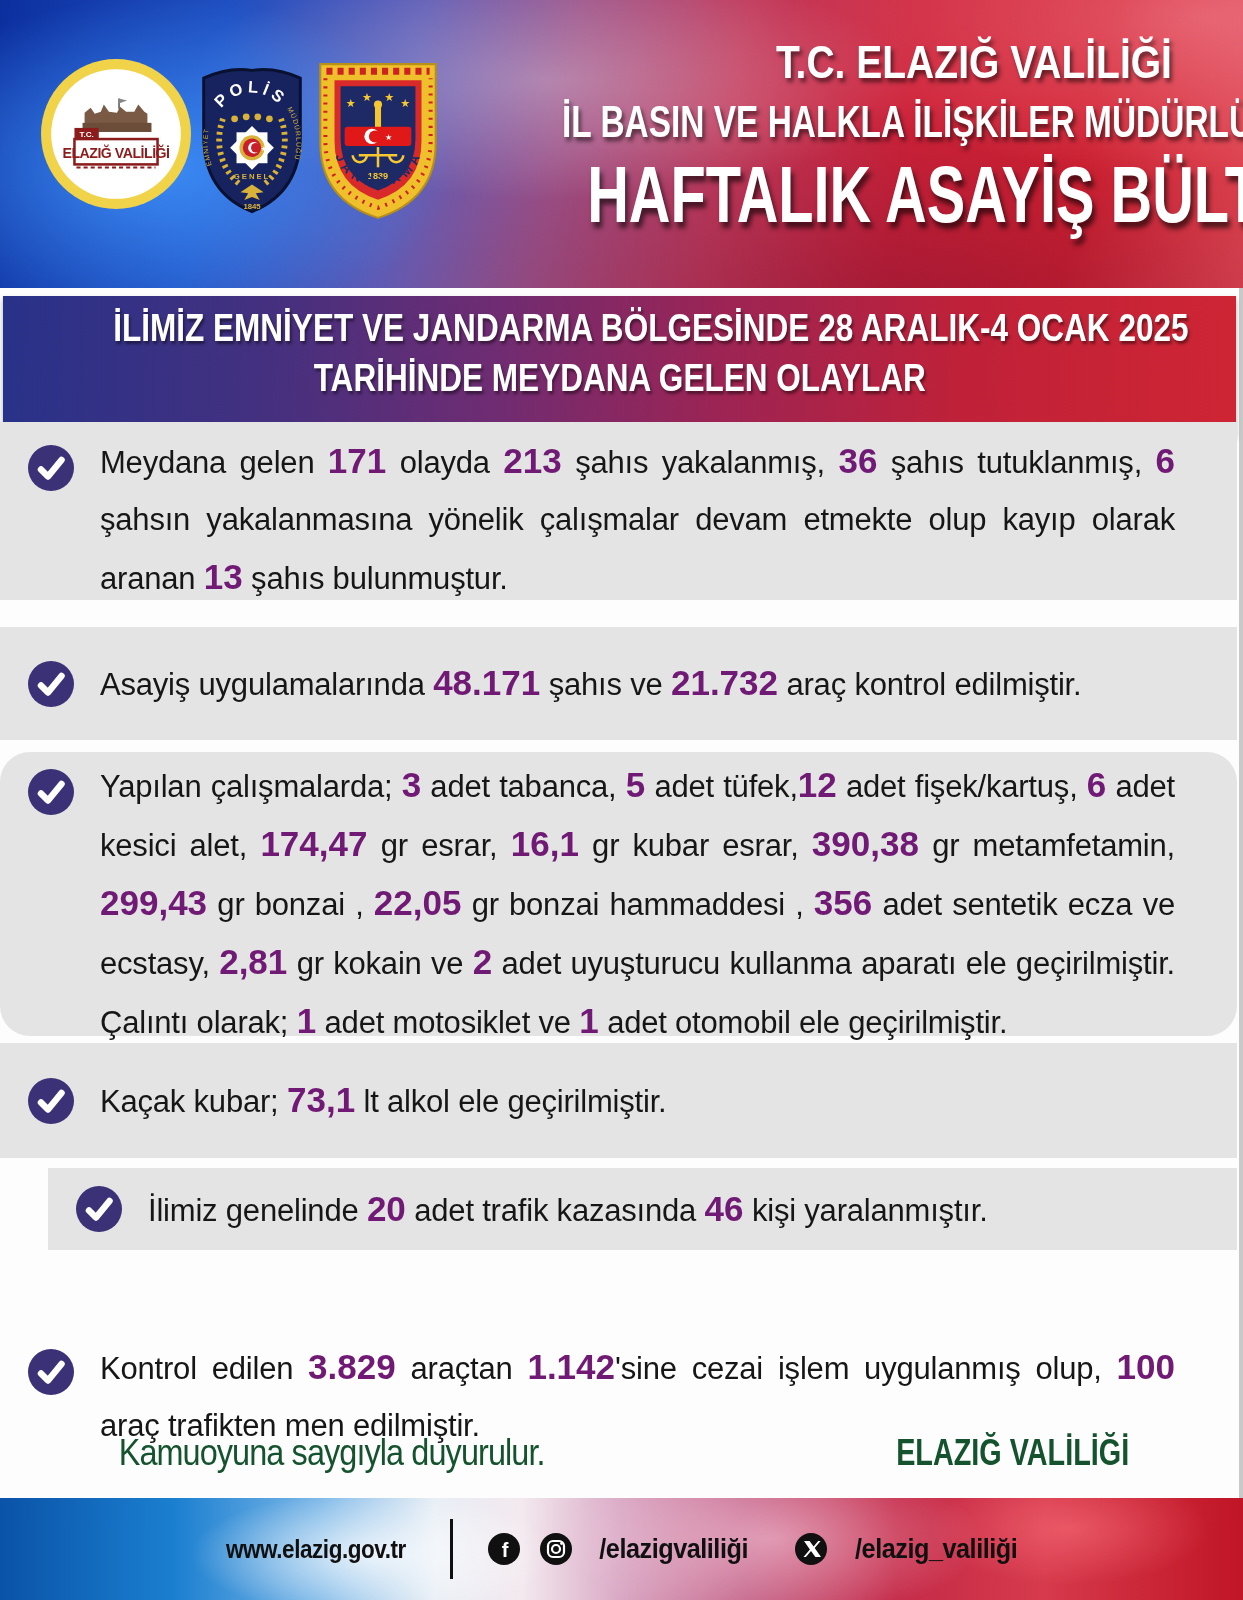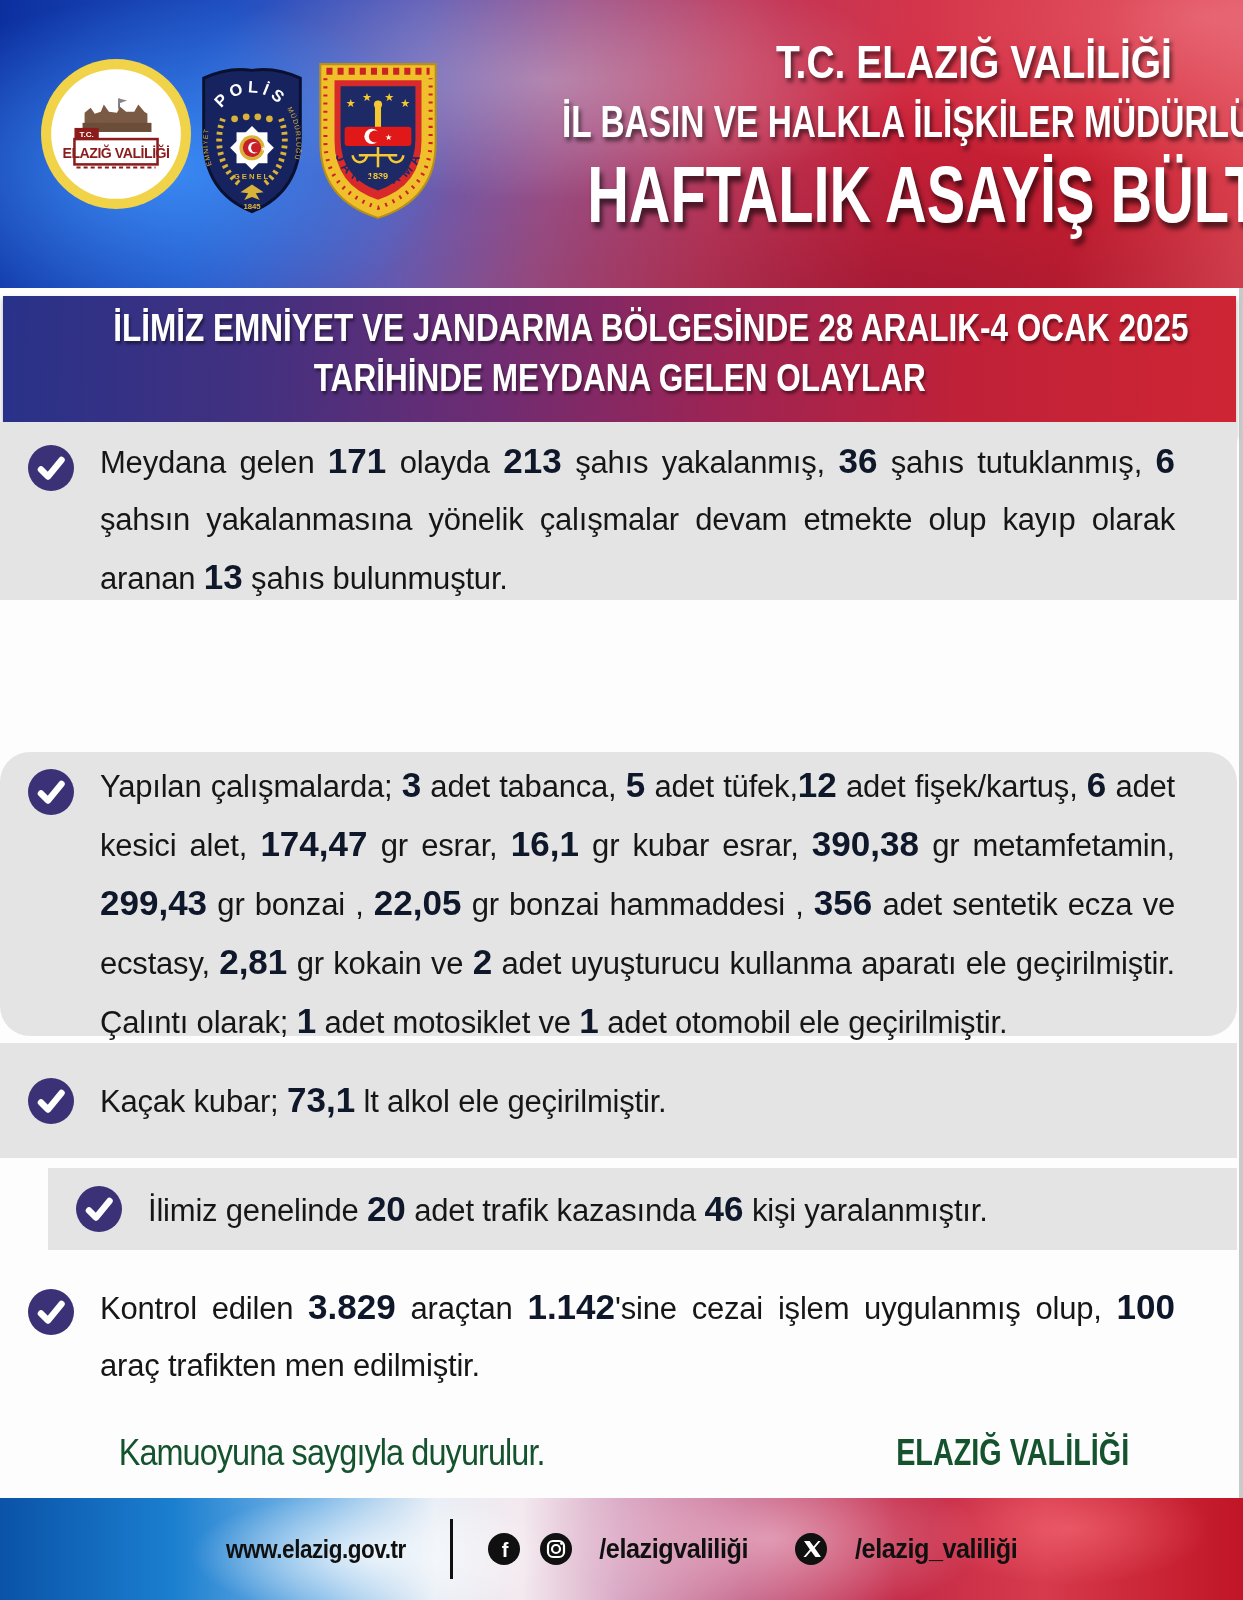--- a/index.html
+++ b/index.html
@@ -48,27 +48,27 @@
   
   .band{position:absolute; left:0; right:6px; background:#e4e4e4;
         display:flex; align-items:flex-start; box-sizing:border-box;
         padding-left:27px; padding-right:62px;}
   .band.plain{background:transparent;}
   .band.mid{align-items:center;}
   .check{flex:0 0 48px; width:48px; height:48px; margin-right:25px;}
   .btxt{flex:1; font-size:31px; line-height:57px; color:#161616; text-align:justify;
         letter-spacing:-0.2px;}
   .btxt.one{text-align:left; white-space:nowrap;}
-  .btxt .num{font-weight:bold; font-size:1.13em; color:#0f172a; letter-spacing:0;}
+  .btxt .num{font-weight:bold; font-size:1.13em; color:#701a75; letter-spacing:0;}
   .s1{top:422px; height:178px; padding-top:10px;} .s1 .check{margin-top:12px;}
   .s2{top:627px; height:113px;}
   .s3{top:752px; height:284px; padding-top:4px;border-radius:30px;} .s3 .check{margin-top:12px;}
   .s4{top:1043px; height:115px;}
   .s5{top:1168px; height:82px;margin-left:48px;}
-  .s6{top:1272px; height:146px; padding-top:6px;} .s6 .check{margin-top:10px;}
+  .s6{top:1332px; height:146px; padding-top:6px;} .s6 .check{margin-top:10px;}
   
   .closing{position:absolute; top:1432px; left:95px; right:85px;
            display:flex; justify-content:space-between; align-items:baseline;
            color:#14532d; font-size:36px; letter-spacing:-1px;}
   .closing .sq{--sx:.9;}
   .closing-right{font-weight:bold; letter-spacing:0;}
   .closing-right .sq{--sx:.8;}
   
   .footer{
     position:absolute; top:1498px; left:0; width:100%; height:102px;
@@ -196,20 +196,27 @@
   </div>
 
   <div class="band s1">
     <svg class="check" viewBox="0 0 48 48">
       <circle cx="24" cy="24" r="23" fill="#3a3176"></circle>
       <path d="M14 25.5l7 7 13.5-16.5" stroke="#fff" stroke-width="6.5" fill="none" stroke-linecap="round" stroke-linejoin="round"></path>
     </svg>
     <div class="btxt"><span>Meydana gelen </span><span class="num">171</span><span> olayda </span><span class="num">213</span><span> şahıs yakalanmış, </span><span class="num">36</span><span> şahıs tutuklanmış, </span><span class="num">6</span><span> şahsın yakalanmasına yönelik çalışmalar devam etmekte olup kayıp olarak aranan </span><span class="num">13</span><span> şahıs bulunmuştur.</span></div>
   </div>
 
+  <div class="band s2 mid">
+    <svg class="check" viewBox="0 0 48 48">
+      <circle cx="24" cy="24" r="23" fill="#3a3176"></circle>
+      <path d="M14 25.5l7 7 13.5-16.5" stroke="#fff" stroke-width="6.5" fill="none" stroke-linecap="round" stroke-linejoin="round"></path>
+    </svg>
+    <div class="btxt one"><span>Asayiş uygulamalarında </span><span class="num">48.171</span><span> şahıs ve </span><span class="num">21.732</span><span> araç kontrol edilmiştir.</span></div>
+  </div>
 
   <div class="band s3">
     <svg class="check" viewBox="0 0 48 48">
       <circle cx="24" cy="24" r="23" fill="#3a3176"></circle>
       <path d="M14 25.5l7 7 13.5-16.5" stroke="#fff" stroke-width="6.5" fill="none" stroke-linecap="round" stroke-linejoin="round"></path>
     </svg>
     <div class="btxt"><span>Yapılan çalışmalarda; </span><span class="num">3</span><span> adet tabanca, </span><span class="num">5</span><span> adet tüfek,</span><span class="num">12</span><span> adet fişek/kartuş, </span><span class="num">6</span><span> adet kesici alet, </span><span class="num">174,47</span><span> gr esrar, </span><span class="num">16,1</span><span> gr kubar esrar, </span><span class="num">390,38</span><span> gr metamfetamin, </span><span class="num">299,43</span><span> gr bonzai , </span><span class="num">22,05</span><span> gr bonzai hammaddesi , </span><span class="num">356</span><span> adet sentetik ecza ve ecstasy, </span><span class="num">2,81</span><span> gr kokain ve </span><span class="num">2</span><span> adet uyuşturucu kullanma aparatı  ele geçirilmiştir. Çalıntı olarak; </span><span class="num">1</span><span> adet motosiklet ve </span><span class="num">1</span><span> adet otomobil ele geçirilmiştir.</span></div>
   </div>
 
   <div class="band s4 mid">

